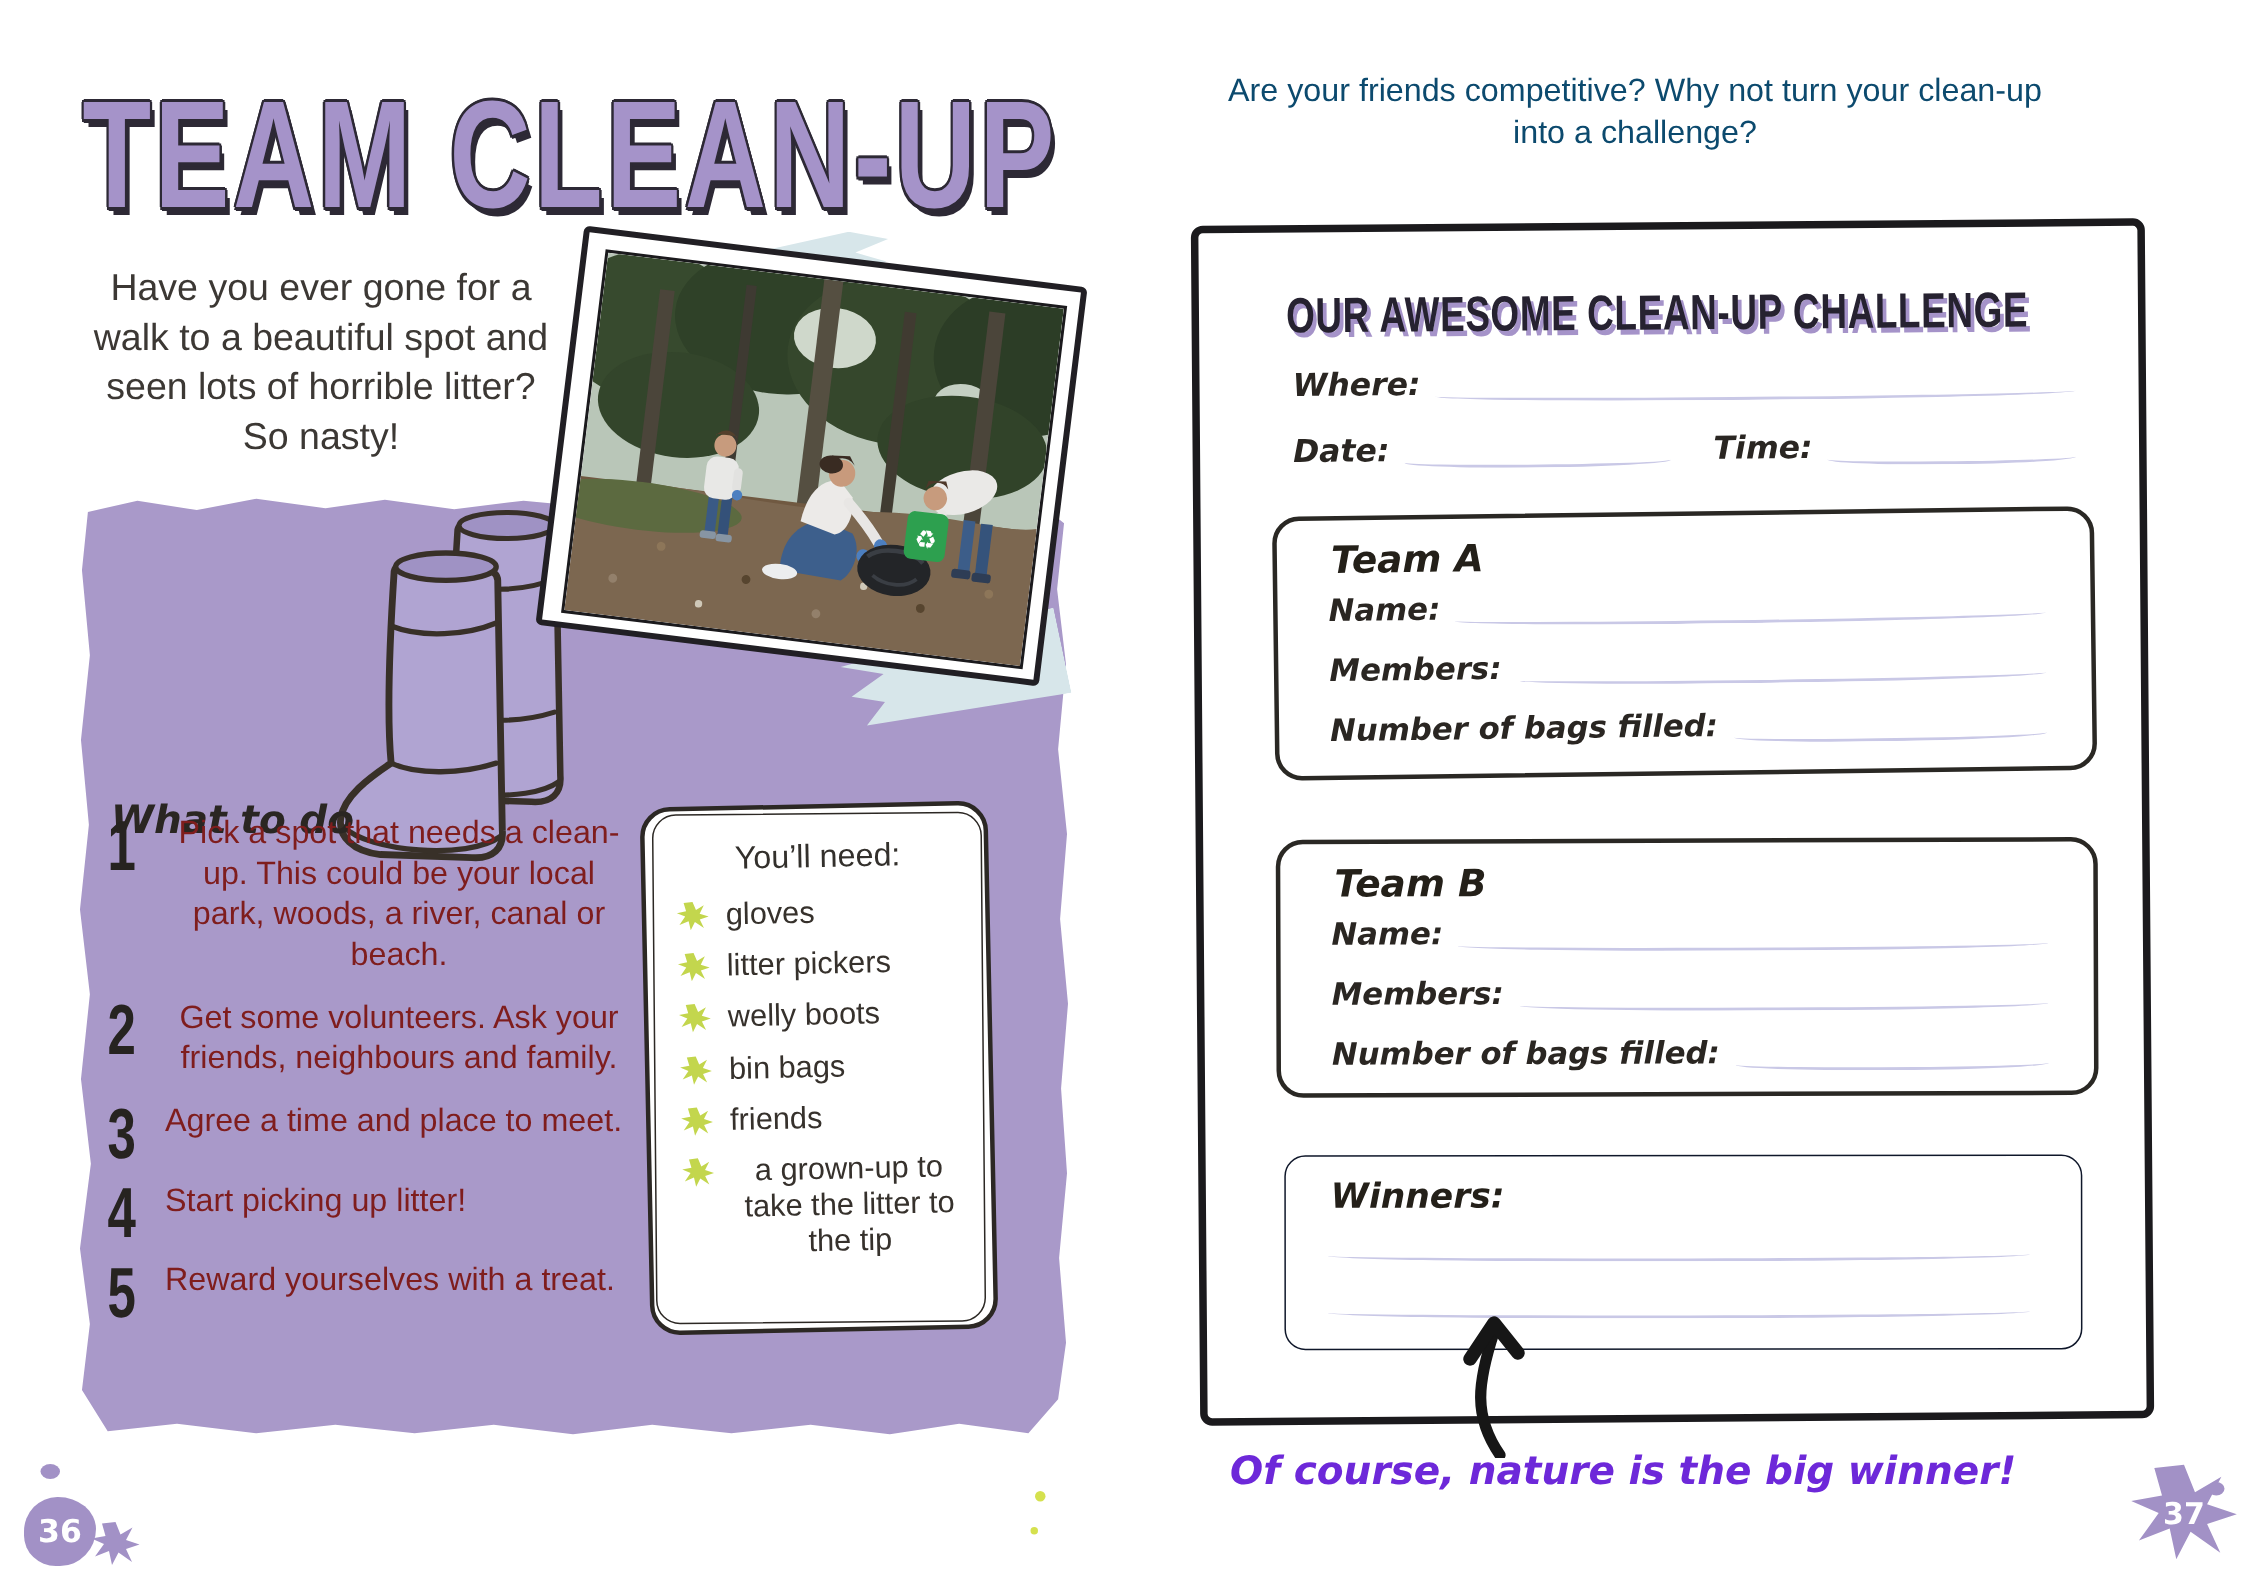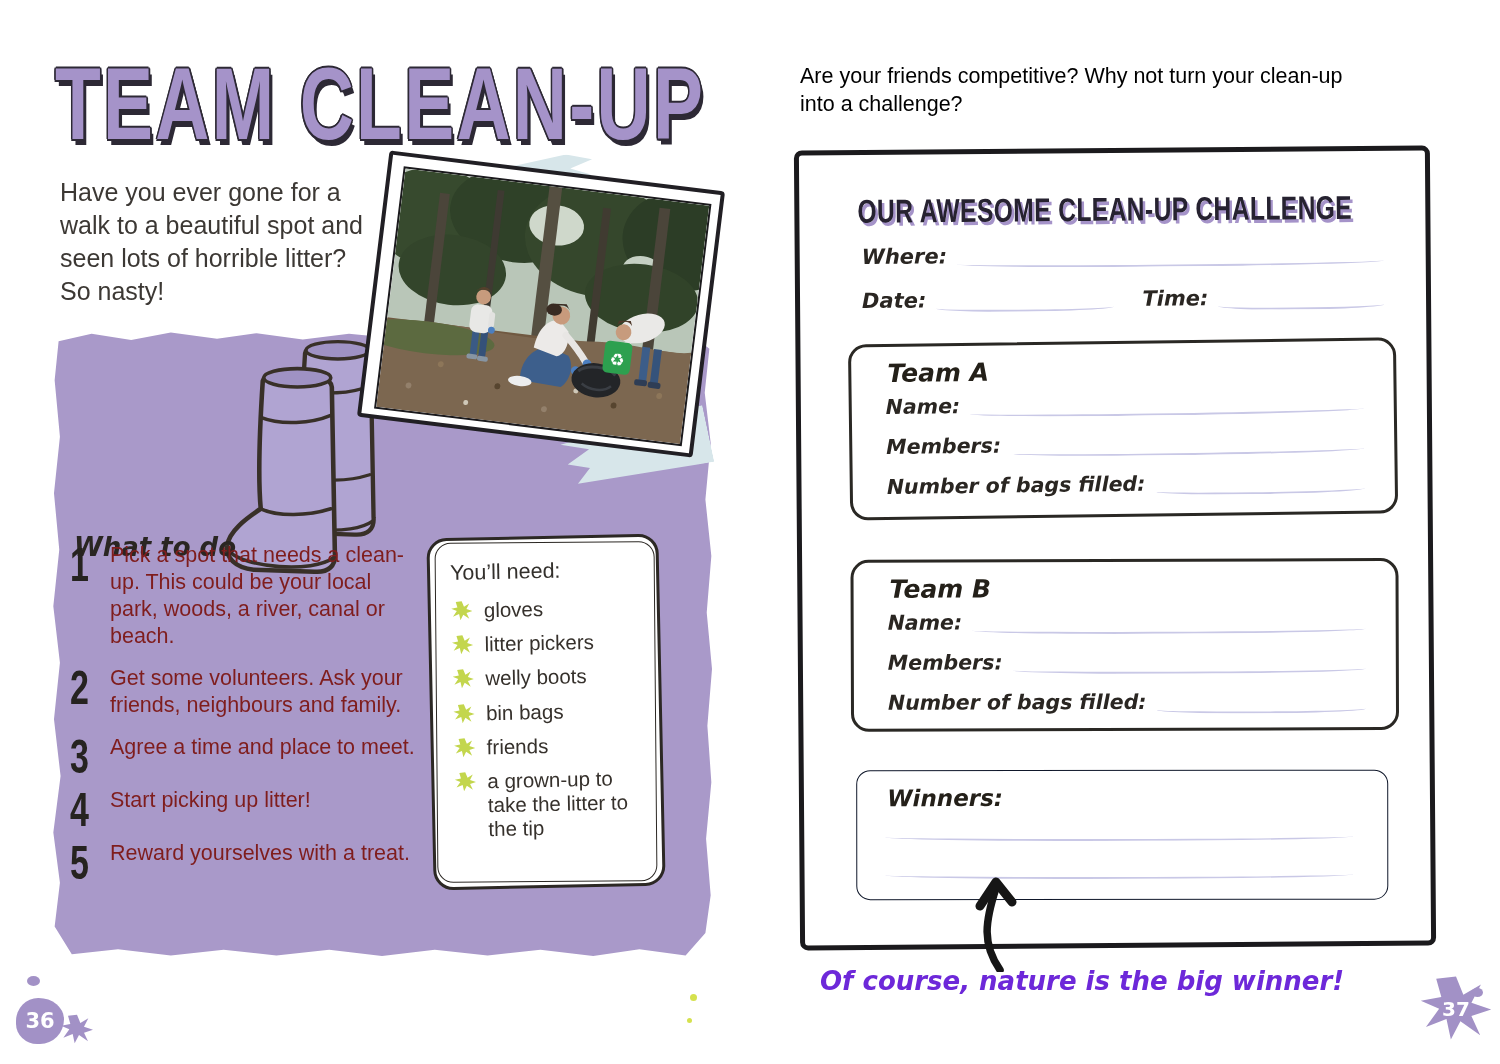--- a/index.html
+++ b/index.html
@@ -1,18 +1,18 @@
 <!DOCTYPE html>
 <html><head>
 <meta charset="utf-8">
 <style>
   html,body { margin:0; padding:0; background:#fff; }
   .spread {
     position:relative; width:1500px; height:1064px; background:#ffffff;
-    overflow:hidden; font-family:"Liberation Sans", sans-serif;
+    overflow:hidden; font-family:"Liberation Sans", sans-serif;text-align:center;
   }
 
   
   .title {
     position:absolute; left:55px; top:46px;
     font-weight:bold; font-size:96px; letter-spacing:3px; white-space:nowrap;
     color:#a593c9; transform:scaleX(0.78) scaleY(1.06); transform-origin:left top;
     text-shadow: 2px 0 #2d2935, -2px 0 #2d2935, 0 2px #2d2935, 0 -2px #2d2935,
       1.5px 1.5px #2d2935, -1.5px -1.5px #2d2935, 1.5px -1.5px #2d2935, -1.5px 1.5px #2d2935,
       4px 5px #2d2935;
@@ -64,22 +64,22 @@
     transform:rotate(-1.2deg); box-sizing:border-box; padding:20px 16px 14px 20px; z-index:6;
   }
   .need-box::before { content:""; position:absolute; inset:3px; border:1.5px solid #2c2824;
     border-radius:16px; transform:rotate(.7deg); pointer-events:none; }
   .need-heading { font-size:21.5px; color:#33302c; margin-bottom:13px; }
   .need-item { display:flex; gap:11px; margin-bottom:10px; align-items:flex-start; }
   .need-item svg { flex:0 0 auto; margin-top:2px; }
   .need-text { font-size:20.5px; line-height:1.18; color:#36312c; }
 
   
-  .intro-right { position:absolute; left:800px; top:62px; width:580px;
-    font-size:21.5px; line-height:1.32; color:#000000; }
+  .intro-right { position:absolute; left:800px; top:46px; width:580px;
+    font-size:21.5px; line-height:1.32; color:#0c4a6e; }
 
   .form-box {
     position:absolute; left:797px; top:148px; width:636px; height:800px;
     border:5px solid #1b1a1d; border-radius:8px; transform:rotate(-.45deg);
     box-sizing:border-box; background:#fff;
   }
   .form-heading {
     position:absolute; left:58px; top:38px; font-weight:bold; font-size:30px;
     letter-spacing:.5px; white-space:nowrap; color:#262230;
     transform:scaleX(.82) scaleY(1.1); transform-origin:left top;

